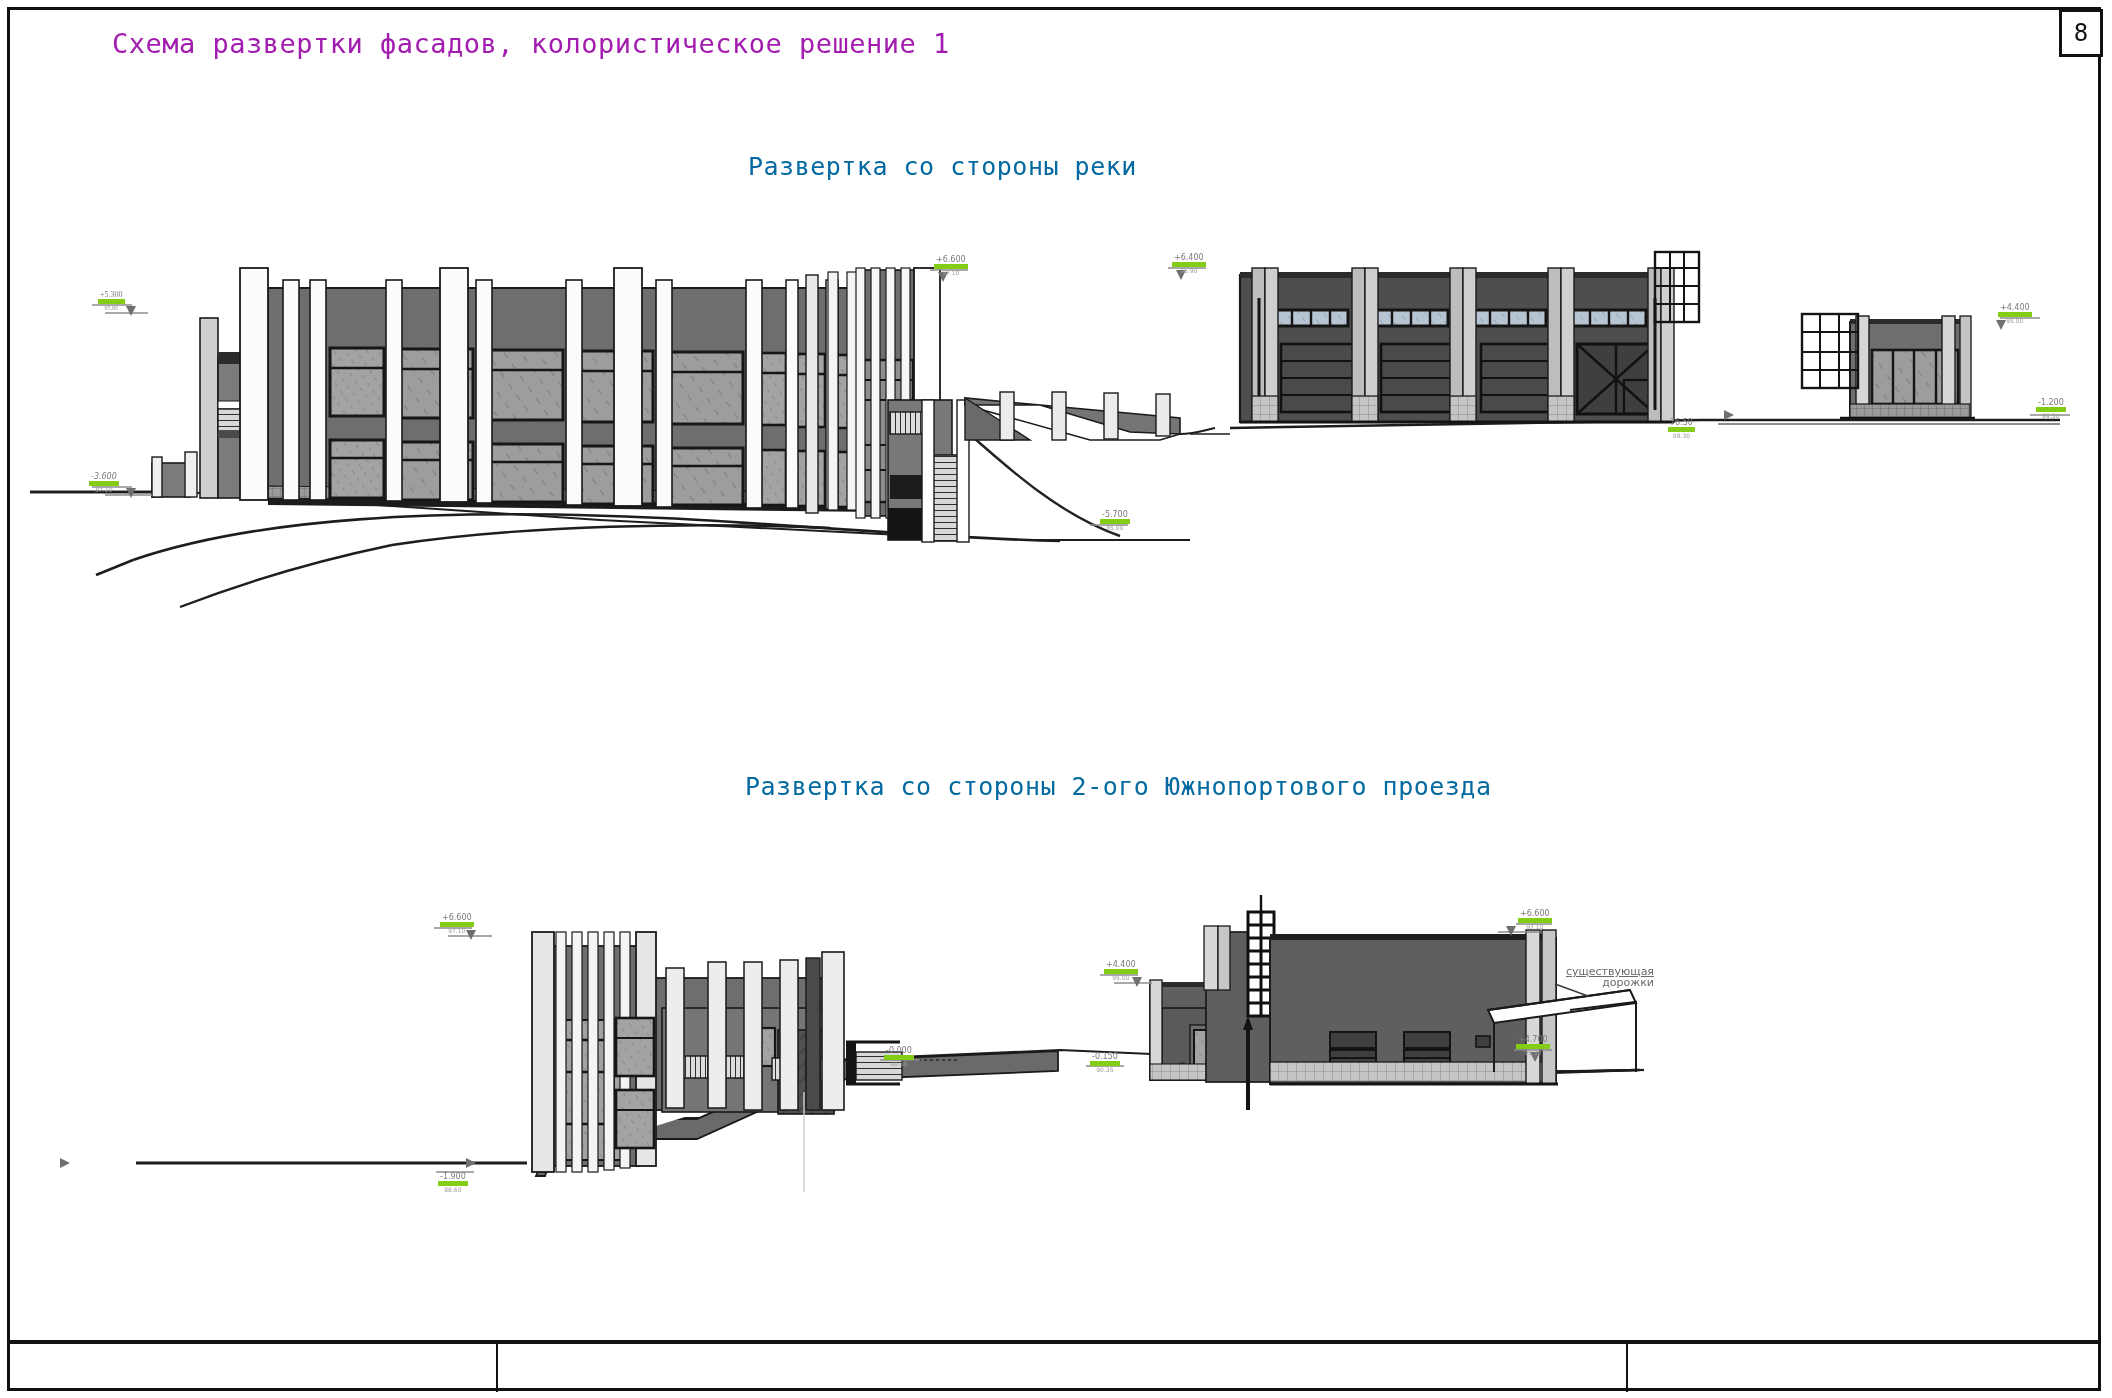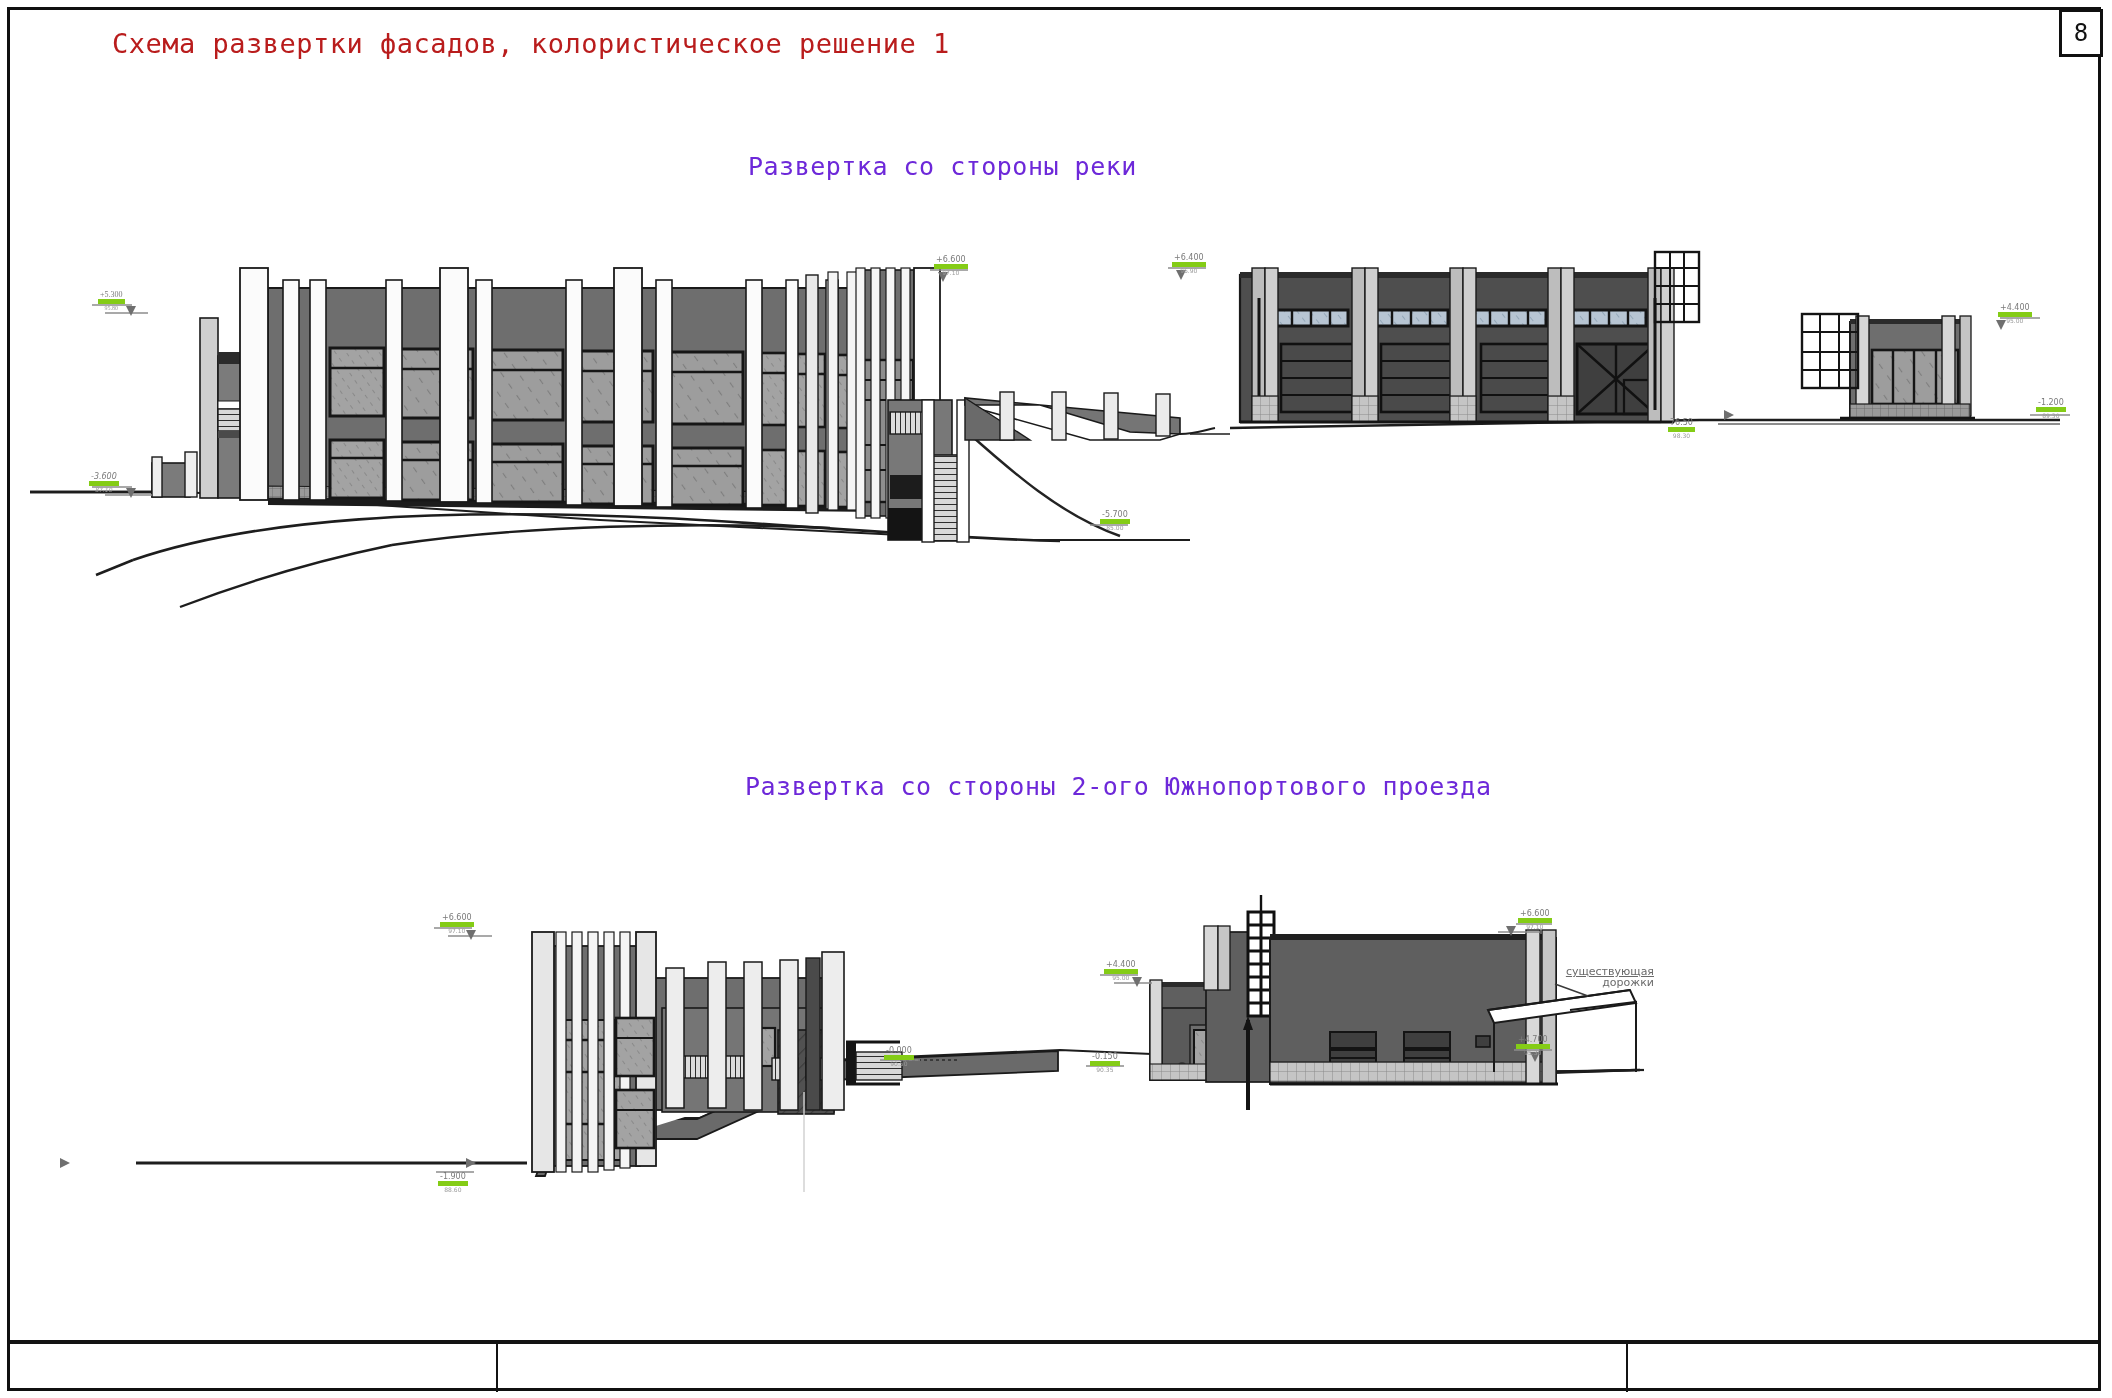--- a/index.html
+++ b/index.html
@@ -37,27 +37,27 @@
     border-top:4px solid #131313;
     box-sizing:border-box;
   }
   .tb-div{position:absolute;top:0;width:0;border-left:2px solid #131313;height:48px;}
 
   
   .sheet-title{
     position:absolute;left:112px;top:28px;
     font-size:27px;letter-spacing:.5px;
     font-family:"DejaVu Sans Mono","Liberation Mono",monospace;
-    color:#b91c1c;white-space:nowrap;
+    color:#a21caf;white-space:nowrap;
   }
   .section-title{
     position:absolute;
     font-size:25px;letter-spacing:.5px;
     font-family:"DejaVu Sans Mono","Liberation Mono",monospace;
-    color:#6d28d9;white-space:nowrap;
+    color:#0369a1;white-space:nowrap;
   }
   #title-river{left:748px;top:152px;}
   #title-street{left:745px;top:772px;}
 
   .annot{
     position:absolute;
     font-size:11px;line-height:11px;text-align:right;
     font-family:"DejaVu Sans","Liberation Sans",sans-serif;
     color:#6a6a6a;white-space:nowrap;
   }

